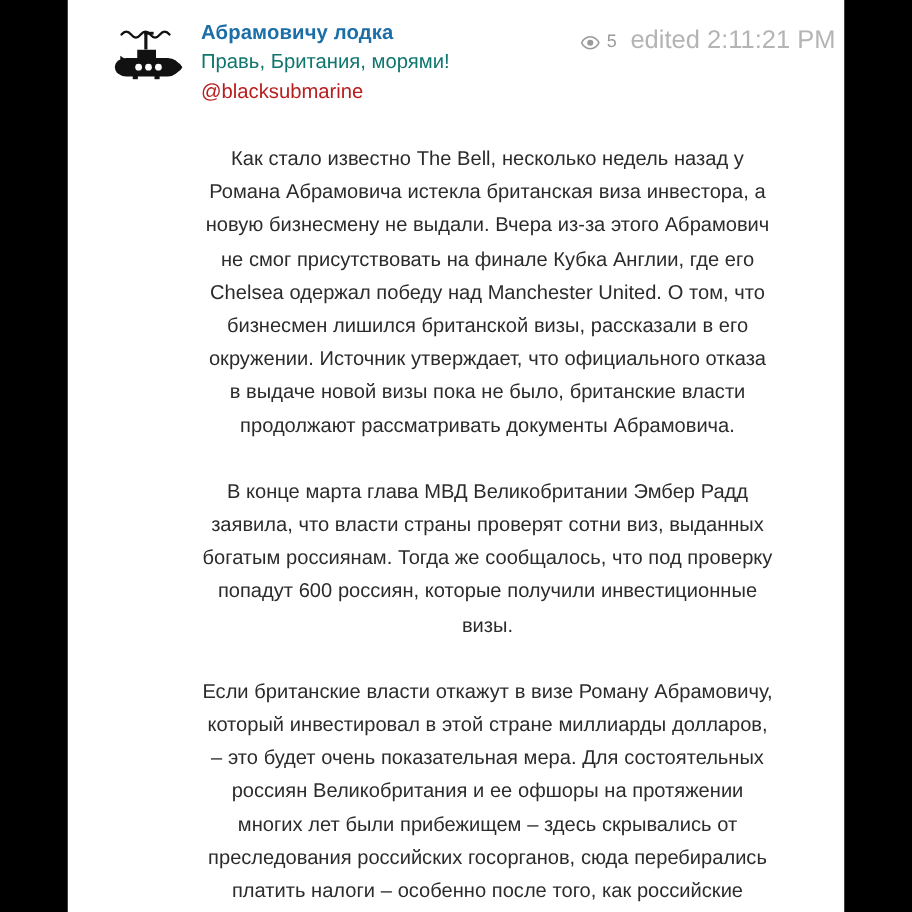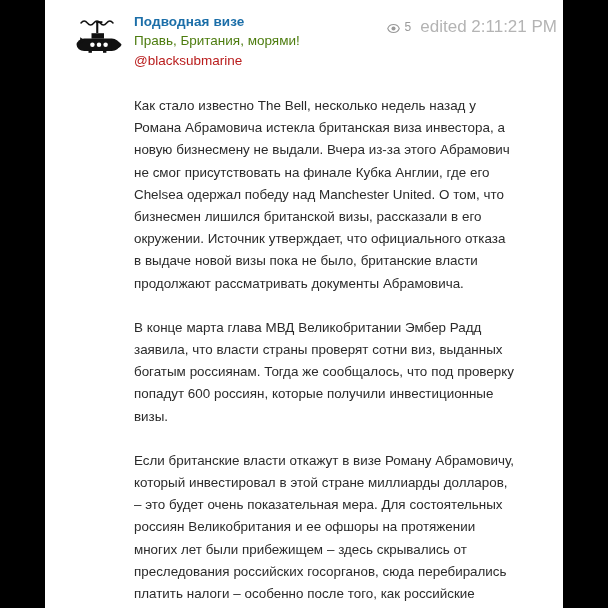--- a/index.html
+++ b/index.html
@@ -67,21 +67,21 @@
   }
   .channel-title {
     color: #1b6ea8;
     font-size: 13.5px;
     font-weight: bold;
     line-height: 17px;
     letter-spacing: 0.1px;
     white-space: nowrap;
   }
   .channel-tagline {
-    color: #4d7c0f;
+    color: #0f766e;
     font-size: 13.5px;
     line-height: 20px;
     margin-top: 1px;
     white-space: nowrap;
   }
   .channel-username {
     color: #b91c1c;
     font-size: 13.5px;
     line-height: 19px;
     margin-top: 0px;
@@ -122,21 +122,21 @@
   
   .post-body {
     padding: 0 20px 0 89px;
     box-sizing: border-box;
   }
   .post-paragraph {
     color: #2b2b2b;
     font-size: 13.4px;
     line-height: 22.2px;
     margin: 0 0 22px 0;
-    text-align: left;
+    text-align: center;
     max-width: 382px;
     word-spacing: 0.1px;
   }
   .post-paragraph:first-child { margin-top: 31px; }
   .post-paragraph:last-child  { margin-bottom: 0; }
 </style>
 </head>
 <body>
 
 <div id="viewport">
@@ -167,21 +167,21 @@
           <circle cx="16.4" cy="28.8" r="2.25" fill="#ffffff"></circle>
           <circle cx="23.0" cy="28.8" r="2.25" fill="#ffffff"></circle>
           <circle cx="29.6" cy="28.8" r="2.25" fill="#ffffff"></circle>
 
           <rect x="12.5" y="34.6" width="3.4" height="2.2" fill="#111111"></rect>
           <rect x="27.0" y="34.6" width="3.4" height="2.2" fill="#111111"></rect>
         </svg>
       </div>
 
       <div class="header-text">
-        <div class="channel-title">Подводная визе</div>
+        <div class="channel-title">Абрамовичу лодка</div>
         <div class="channel-tagline">Правь, Британия, морями!</div>
         <div class="channel-username">@blacksubmarine</div>
       </div>
 
       <div class="post-meta">
         <span class="eye-icon">
           <svg width="13" height="13" viewBox="0 0 16 16" xmlns="http://www.w3.org/2000/svg">
             <path d="M8 3.1 C4.3 3.1 1.6 6 0.9 8 C1.6 10 4.3 12.9 8 12.9 C11.7 12.9 14.4 10 15.1 8 C14.4 6 11.7 3.1 8 3.1 Z" fill="none" stroke="#9a9a9a" stroke-width="1.3"></path>
             <circle cx="8" cy="8" r="2.5" fill="#9a9a9a"></circle>
           </svg>

